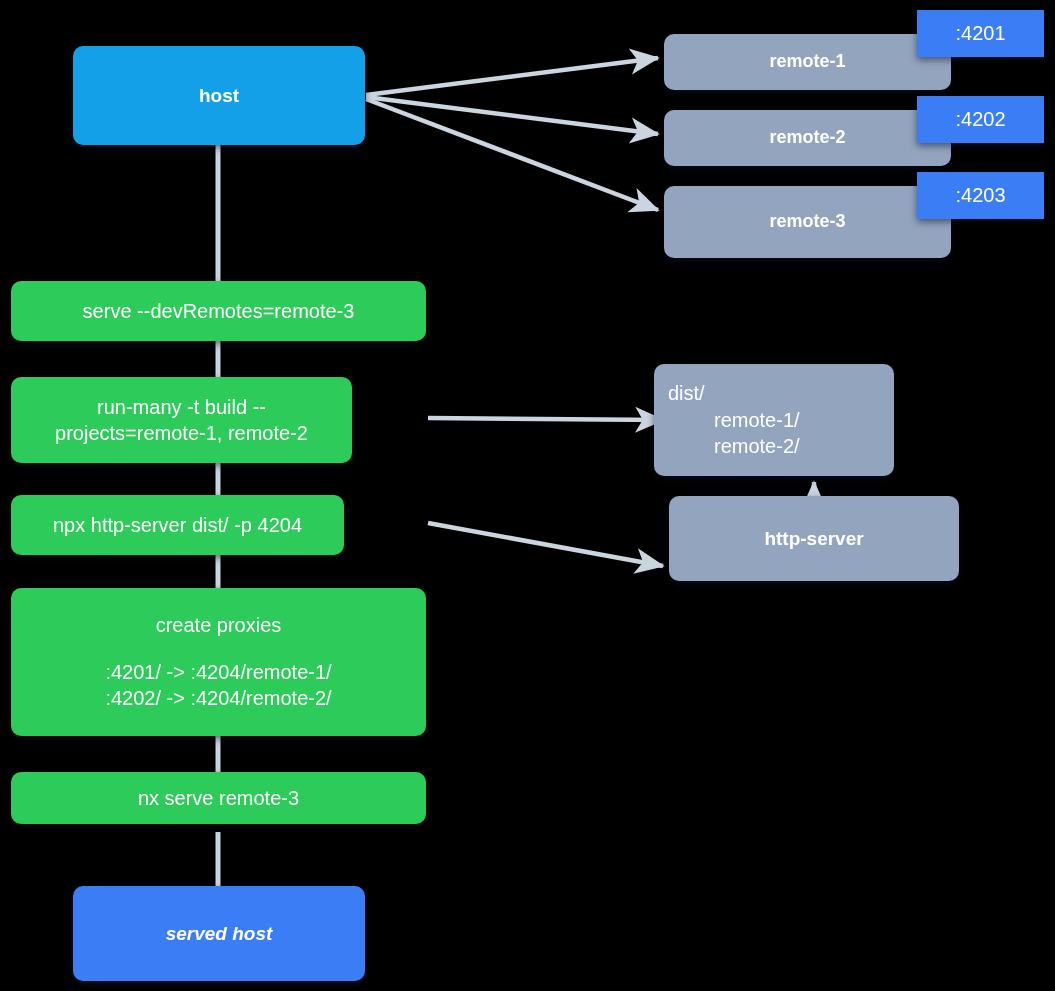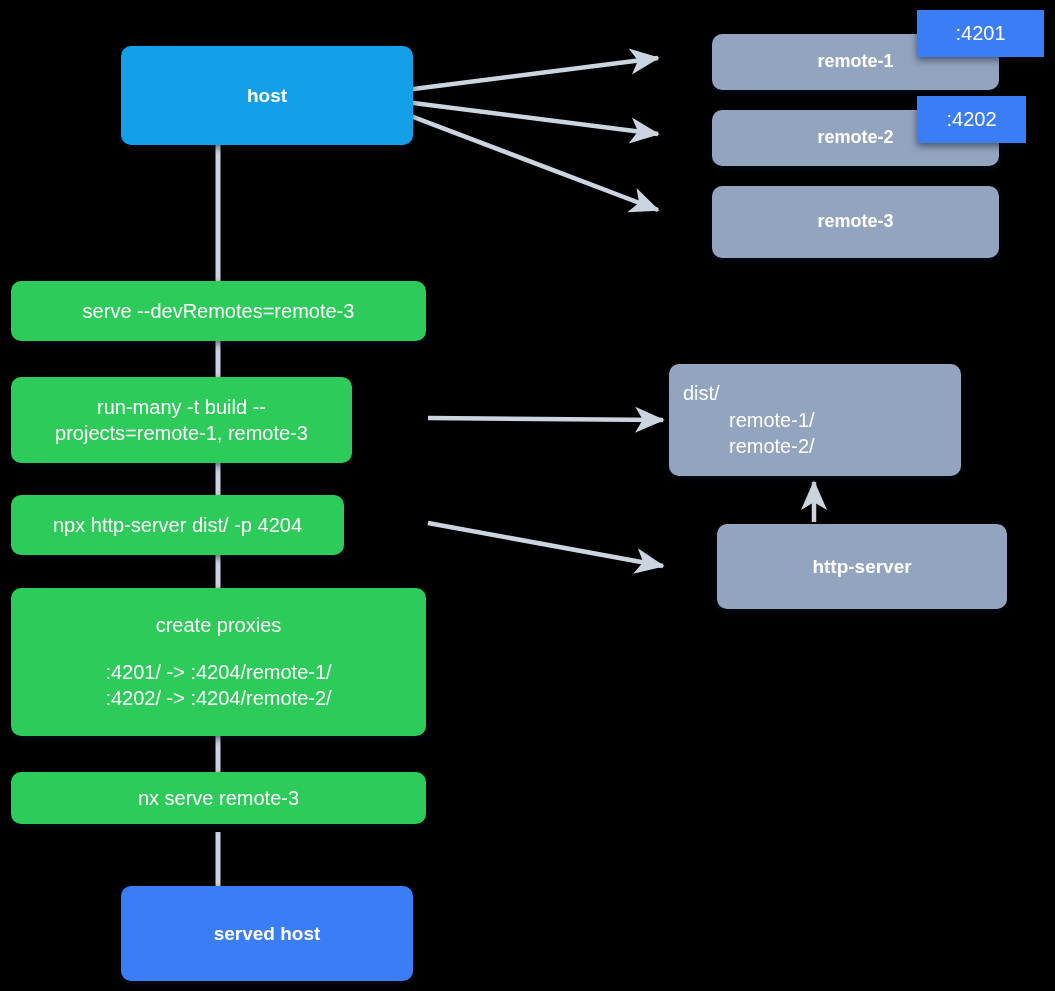--- a/index.html
+++ b/index.html
@@ -32,54 +32,54 @@
     display: flex;
     flex-direction: column;
     align-items: center;
     justify-content: center;
     color: #ffffff;
     z-index: 2;
     box-shadow: 0 3px 7px rgba(10, 20, 40, 0.55);
     padding: 6px 14px;
     text-align: center;
   }
-  .node.bold   { font-weight: bold; margin-left: 48px; }
+  .node.bold   { font-weight: bold; }
   .node .line  { white-space: pre; line-height: 1.32; }
 
   
   .n-host      { background: #13a0e8; }
-  .n-served    { background: #3b7df5; }
+  .n-served    { background: #3b7df5; font-style: italic; }
   .n-remote    { background: #93a4bf; }
   .n-dist      { background: #93a4bf; }
   .n-httpsrv   { background: #93a4bf; }
   .n-cmd       { background: #2dcb59; }
   .n-port      { background: #3b7df5; border-radius: 0; }
 
   
   #node-host     { left: 73px;  top: 46px;  width: 292px; height: 99px;  font-size: 19px; }
 
   #node-remote-1 { left: 664px; top: 34px;  width: 287px; height: 56px;  font-size: 18px; }
   #node-remote-2 { left: 664px; top: 110px; width: 287px; height: 56px;  font-size: 18px; }
   #node-remote-3 { left: 664px; top: 186px; width: 287px; height: 72px;  font-size: 18px; }
 
   #port-4201 { left: 917px; top: 10px;  width: 127px; height: 47px; font-size: 20px; z-index: 4; }
-  #port-4202 { left: 917px; top: 96px;  width: 109px; height: 47px; font-size: 20px; z-index: 4; }
+  #port-4202 { left: 917px; top: 96px;  width: 127px; height: 47px; font-size: 20px; z-index: 4; }
   #port-4203 { left: 917px; top: 172px; width: 127px; height: 47px; font-size: 20px; z-index: 4; }
 
   
   #node-cmd-serve    { left: 11px; top: 281px; width: 415px; height: 60px;  font-size: 20px; text-align: right; }
   #node-cmd-runmany  { left: 11px; top: 377px; width: 341px; height: 86px;  font-size: 20px; }
   #node-cmd-httpsrv  { left: 11px; top: 495px; width: 333px; height: 60px;  font-size: 20px; }
   #node-cmd-proxies  { left: 11px; top: 588px; width: 415px; height: 148px; font-size: 20px; }
   #node-cmd-nxserve  { left: 11px; top: 772px; width: 415px; height: 52px;  font-size: 20px; }
   #node-served-host  { left: 73px; top: 886px; width: 292px; height: 95px;  font-size: 19px; }
 
   
-  #node-dist     { left: 669px; top: 364px; width: 292px; height: 112px; font-size: 20px; }
-  #node-http     { left: 669px; top: 524px; width: 290px; height: 85px;  font-size: 19px; }
+  #node-dist     { left: 654px; top: 364px; width: 240px; height: 112px; font-size: 20px; }
+  #node-http     { left: 669px; top: 496px; width: 290px; height: 85px;  font-size: 19px; }
 
   #node-dist .dist-body {
     width: 100%;
     text-align: left;
     line-height: 1.45;
   }
   #node-dist .indent { padding-left: 46px; }
 
   .gap { height: 20px; }
 </style>
@@ -130,28 +130,31 @@
   <div class="node n-remote bold" id="node-remote-3">
     <span class="line">remote-3</span>
   </div>
 
   <div class="node n-port" id="port-4201">
     <span class="line">:4201</span>
   </div>
   <div class="node n-port" id="port-4202">
     <span class="line">:4202</span>
   </div>
+  <div class="node n-port" id="port-4203">
+    <span class="line">:4203</span>
+  </div>
 
   <div class="node n-cmd" id="node-cmd-serve">
     <span class="line">serve --devRemotes=remote-3</span>
   </div>
 
   <div class="node n-cmd" id="node-cmd-runmany">
     <span class="line">run-many -t build --</span>
-    <span class="line">projects=remote-1, remote-3</span>
+    <span class="line">projects=remote-1, remote-2</span>
   </div>
 
   <div class="node n-cmd" id="node-cmd-httpsrv">
     <span class="line">npx http-server dist/ -p 4204</span>
   </div>
 
   <div class="node n-cmd" id="node-cmd-proxies">
     <span class="line">create proxies</span>
     <span class="gap"></span>
     <span class="line">:4201/ -&gt; :4204/remote-1/</span>

